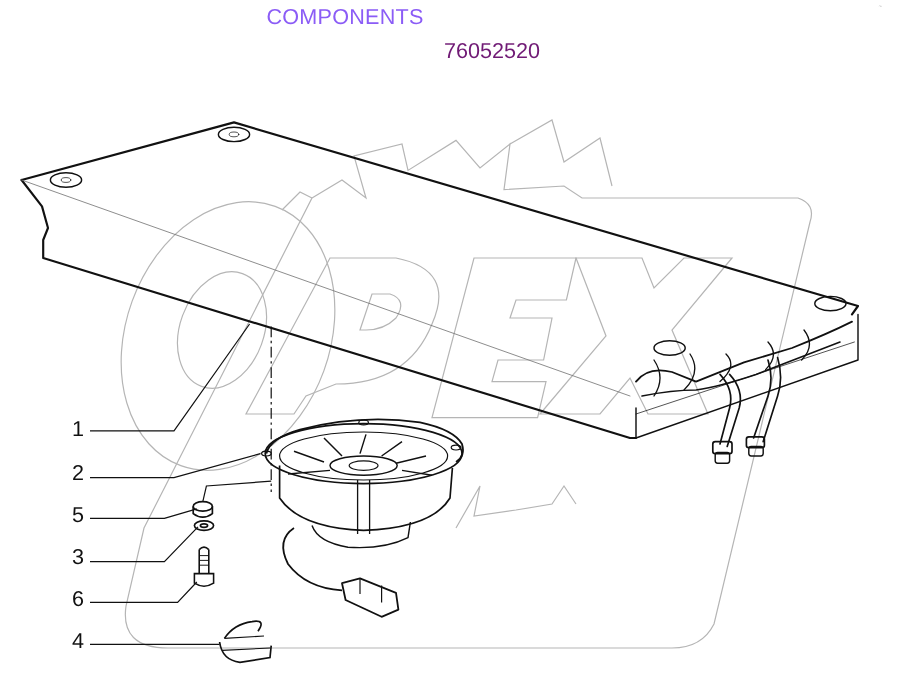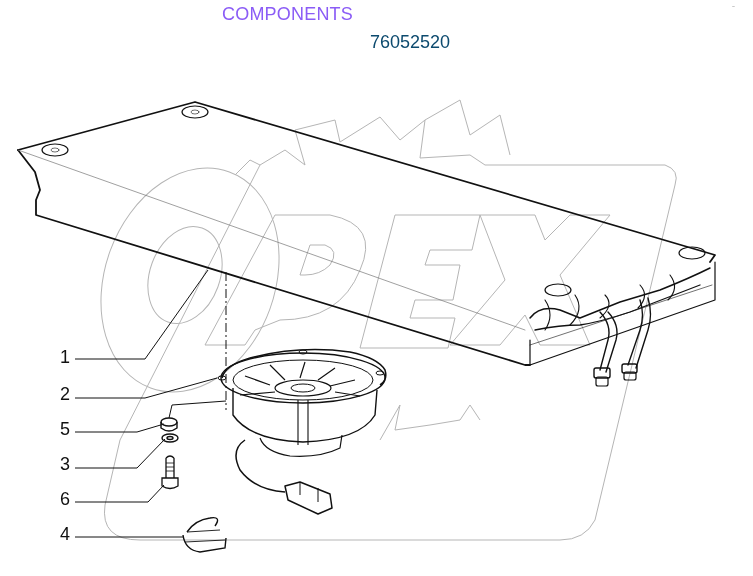--- a/index.html
+++ b/index.html
@@ -1,18 +1,18 @@
 <!DOCTYPE html>
 <html><head>
   <meta charset="utf-8">
   <style>
     html, body { margin: 0; padding: 0; background: #ffffff; }
     body { width: 753px; height: 576px; position: relative; overflow: hidden; font-family: "Liberation Sans", sans-serif; }
     .title { position: absolute; left: 222px; top: 3px; font-size: 18px; line-height: 22px; color: #8b5cf6; text-align: center; letter-spacing: 0.2px; }
-    .code { position: absolute; left: 370px; top: 32px; font-size: 18px; color: #0c4a6e; }
+    .code { position: absolute; left: 370px; top: 32px; font-size: 18px; color: #701a75; }
     .corner { position: absolute; right: 18px; top: 3px; font-size: 5px; color: #999; }
     svg.drawing { position: absolute; left: 0; top: 0; }
     .label { position: absolute; font-size: 18px; color: #111; width: 14px; text-align: center; }
   </style>
 </head>
 <body>
 
 <div class="title">
   <div>COMPONENTS</div>
 </div>

